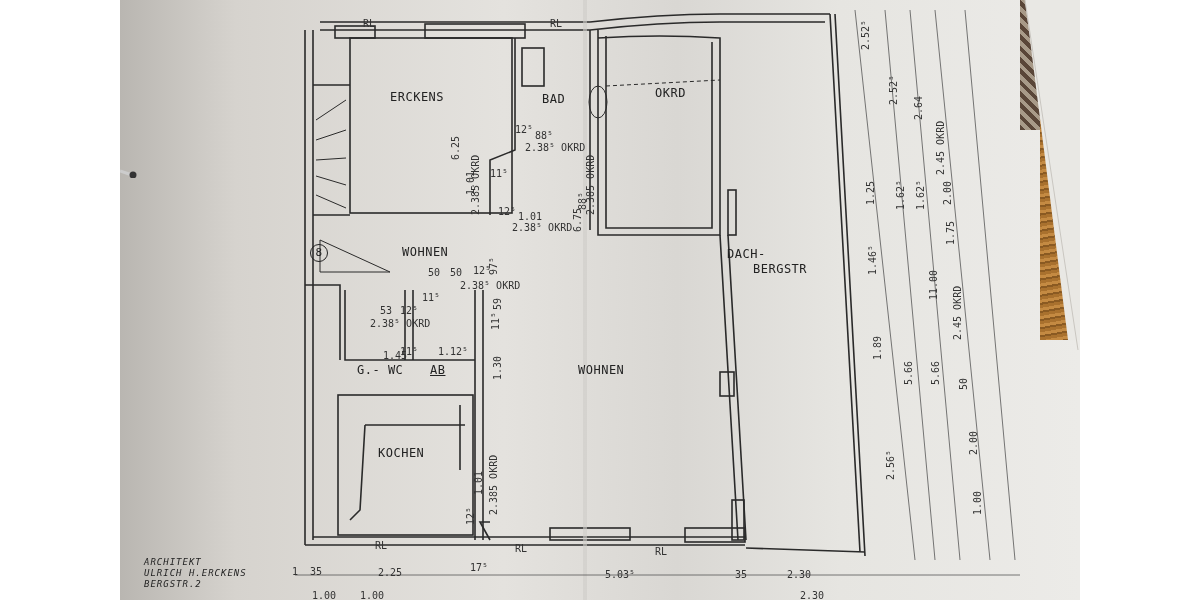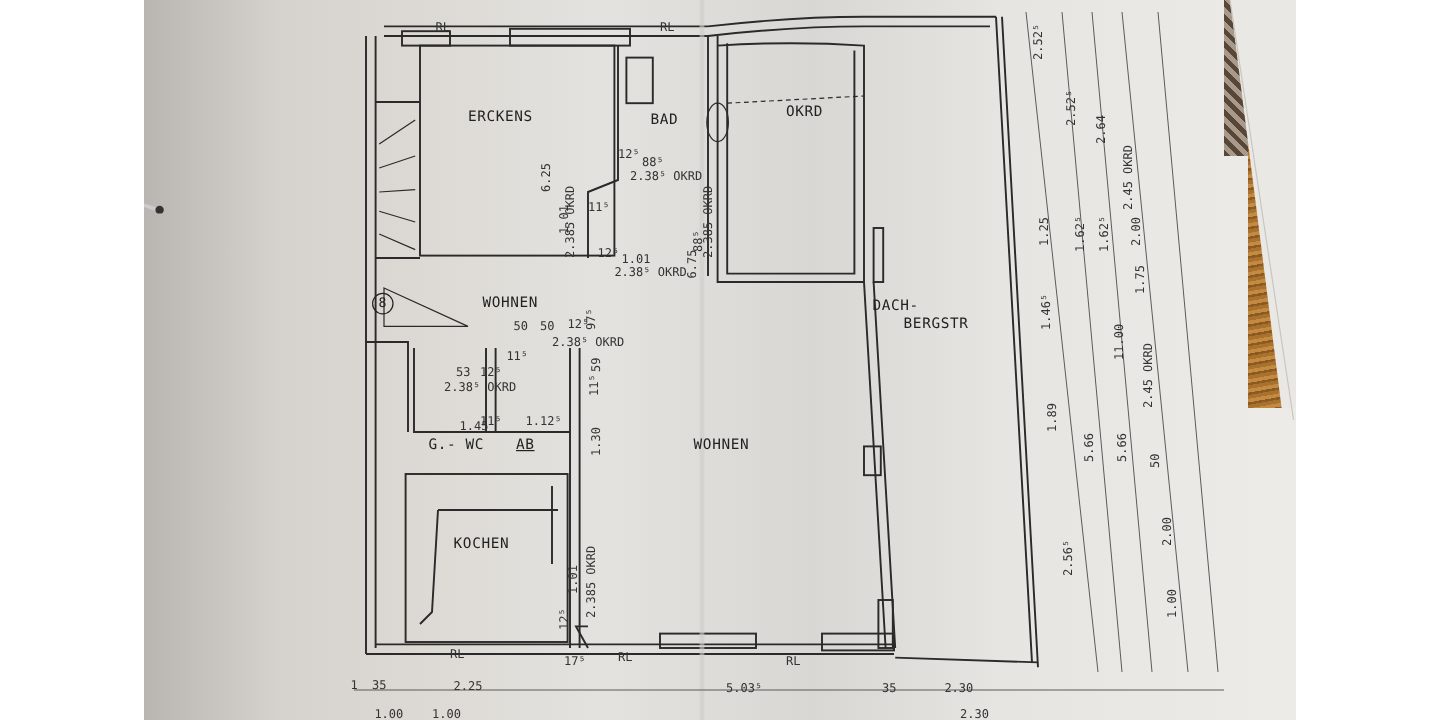--- a/index.html
+++ b/index.html
@@ -149,21 +149,21 @@
   <span class="dim" style="left:280px;top:346px;">11⁵</span>
   <span class="dim" style="left:318px;top:346px;">1.12⁵</span>
   <span class="vdim" style="left:372px;top:380px;">1.30</span>
   <span class="vdim" style="left:353px;top:495px;">1.01</span>
   <span class="vdim" style="left:368px;top:515px;">2.385 OKRD</span>
   <span class="vdim" style="left:345px;top:525px;">12⁵</span>
 
   <span class="dim" style="left:172px;top:566px;">1</span>
   <span class="dim" style="left:190px;top:566px;">35</span>
   <span class="dim" style="left:258px;top:567px;">2.25</span>
-  <span class="dim" style="left:350px;top:546px;">17⁵</span>
+  <span class="dim" style="left:350px;top:562px;">17⁵</span>
   <span class="dim" style="left:485px;top:569px;">5.03⁵</span>
   <span class="dim" style="left:615px;top:569px;">35</span>
   <span class="dim" style="left:667px;top:569px;">2.30</span>
   <span class="dim" style="left:192px;top:590px;">1.00</span>
   <span class="dim" style="left:240px;top:590px;">1.00</span>
   <span class="dim" style="left:680px;top:590px;">2.30</span>
 
   <span class="vdim" style="left:740px;top:50px;">2.52⁵</span>
   <span class="vdim" style="left:745px;top:205px;">1.25</span>
   <span class="vdim" style="left:747px;top:275px;">1.46⁵</span>
@@ -177,13 +177,18 @@
   <span class="vdim" style="left:810px;top:385px;">5.66</span>
   <span class="vdim" style="left:815px;top:175px;">2.45 OKRD</span>
   <span class="vdim" style="left:822px;top:205px;">2.00</span>
   <span class="vdim" style="left:825px;top:245px;">1.75</span>
   <span class="vdim" style="left:832px;top:340px;">2.45 OKRD</span>
   <span class="vdim" style="left:838px;top:390px;">50</span>
   <span class="vdim" style="left:848px;top:455px;">2.00</span>
   <span class="vdim" style="left:852px;top:515px;">1.00</span>
   <span class="vdim" style="left:808px;top:300px;">11.00</span>
 
+  <div class="arch">
+    <div>ARCHITEKT</div>
+    <div>ULRICH H.ERCKENS</div>
+    <div>BERGSTR.2</div>
+  </div>
 </div>
 
 </body></html>

